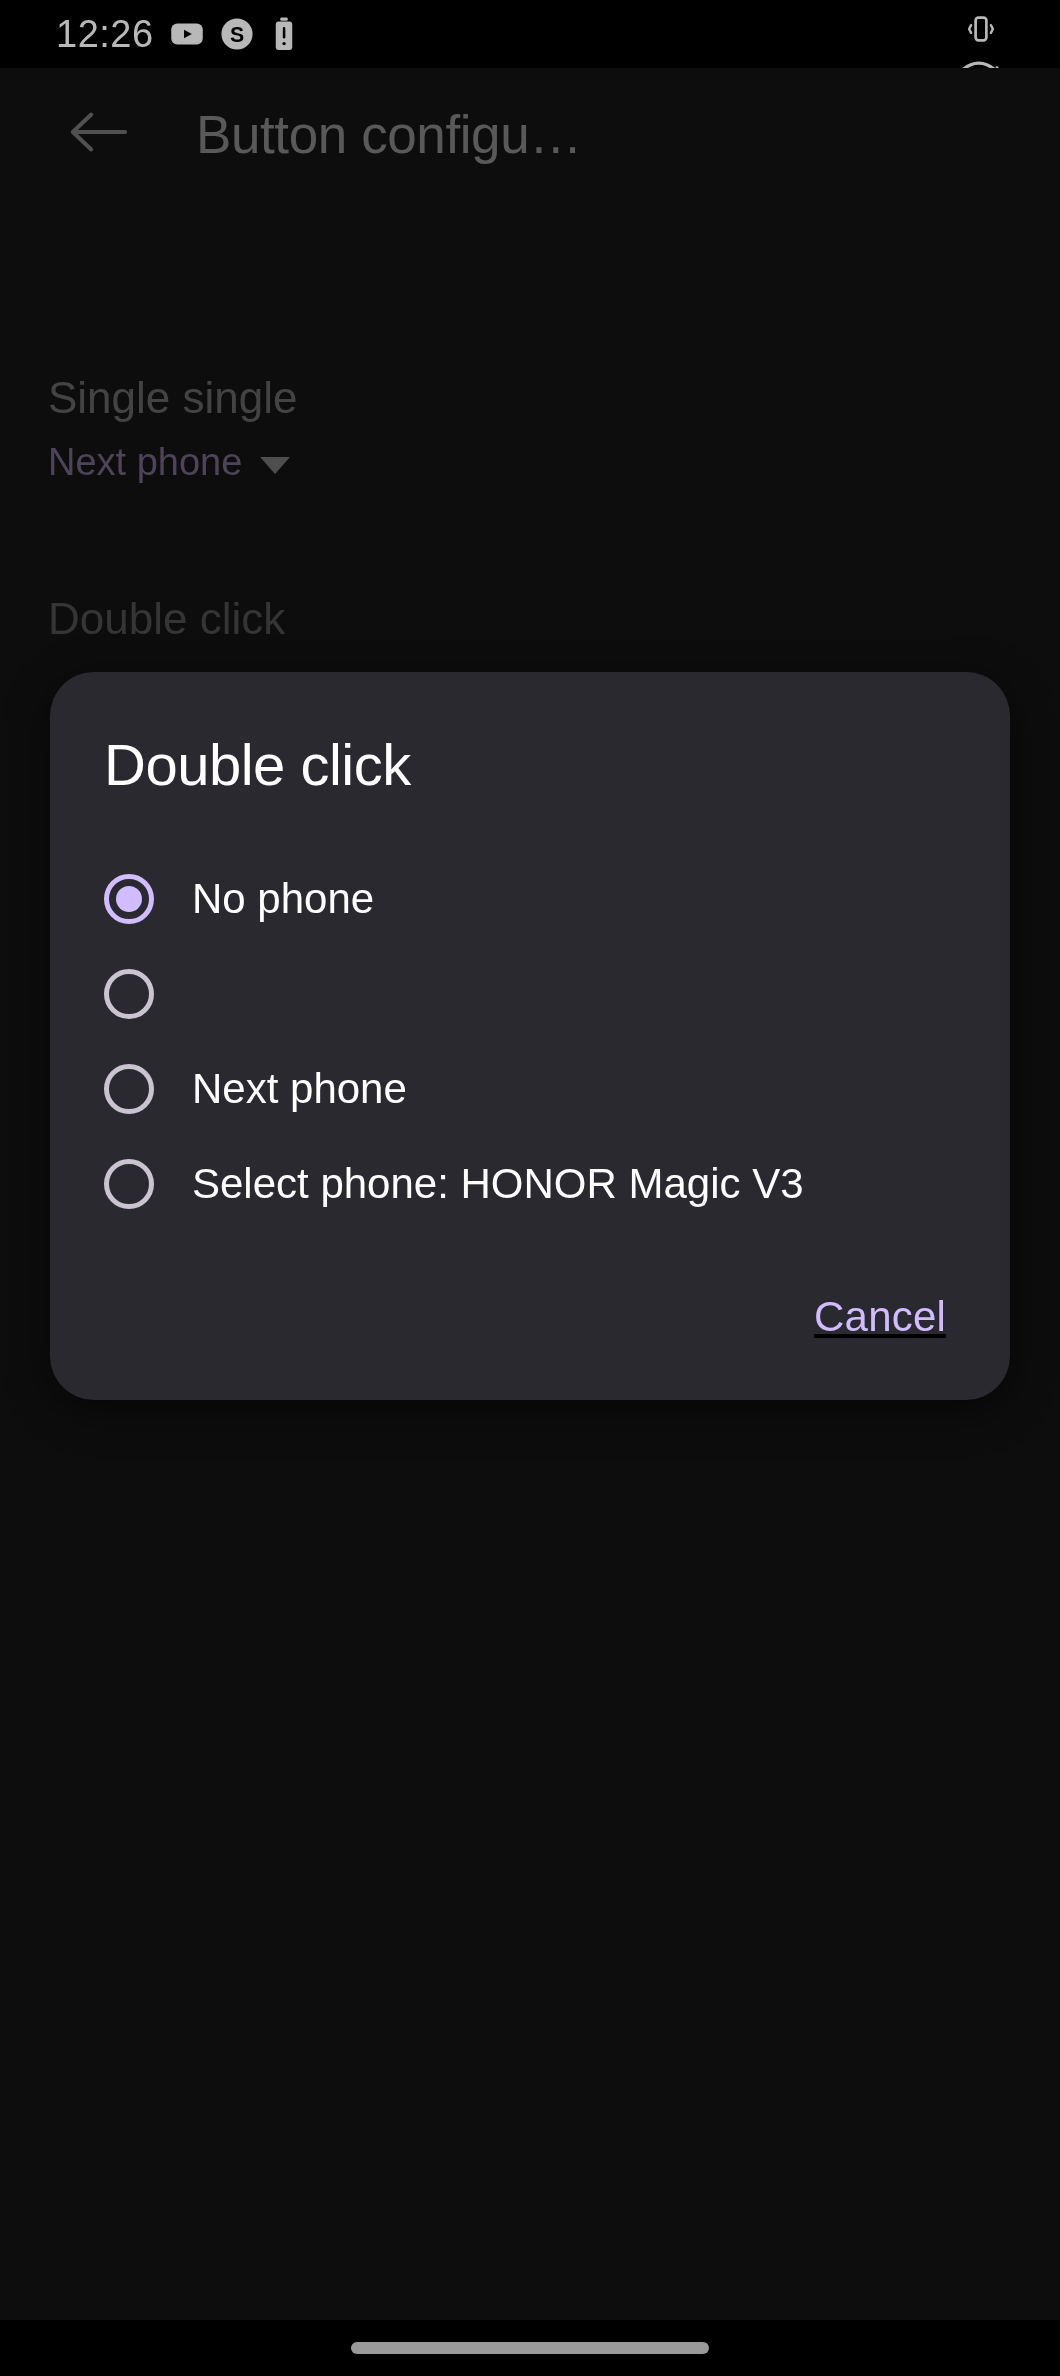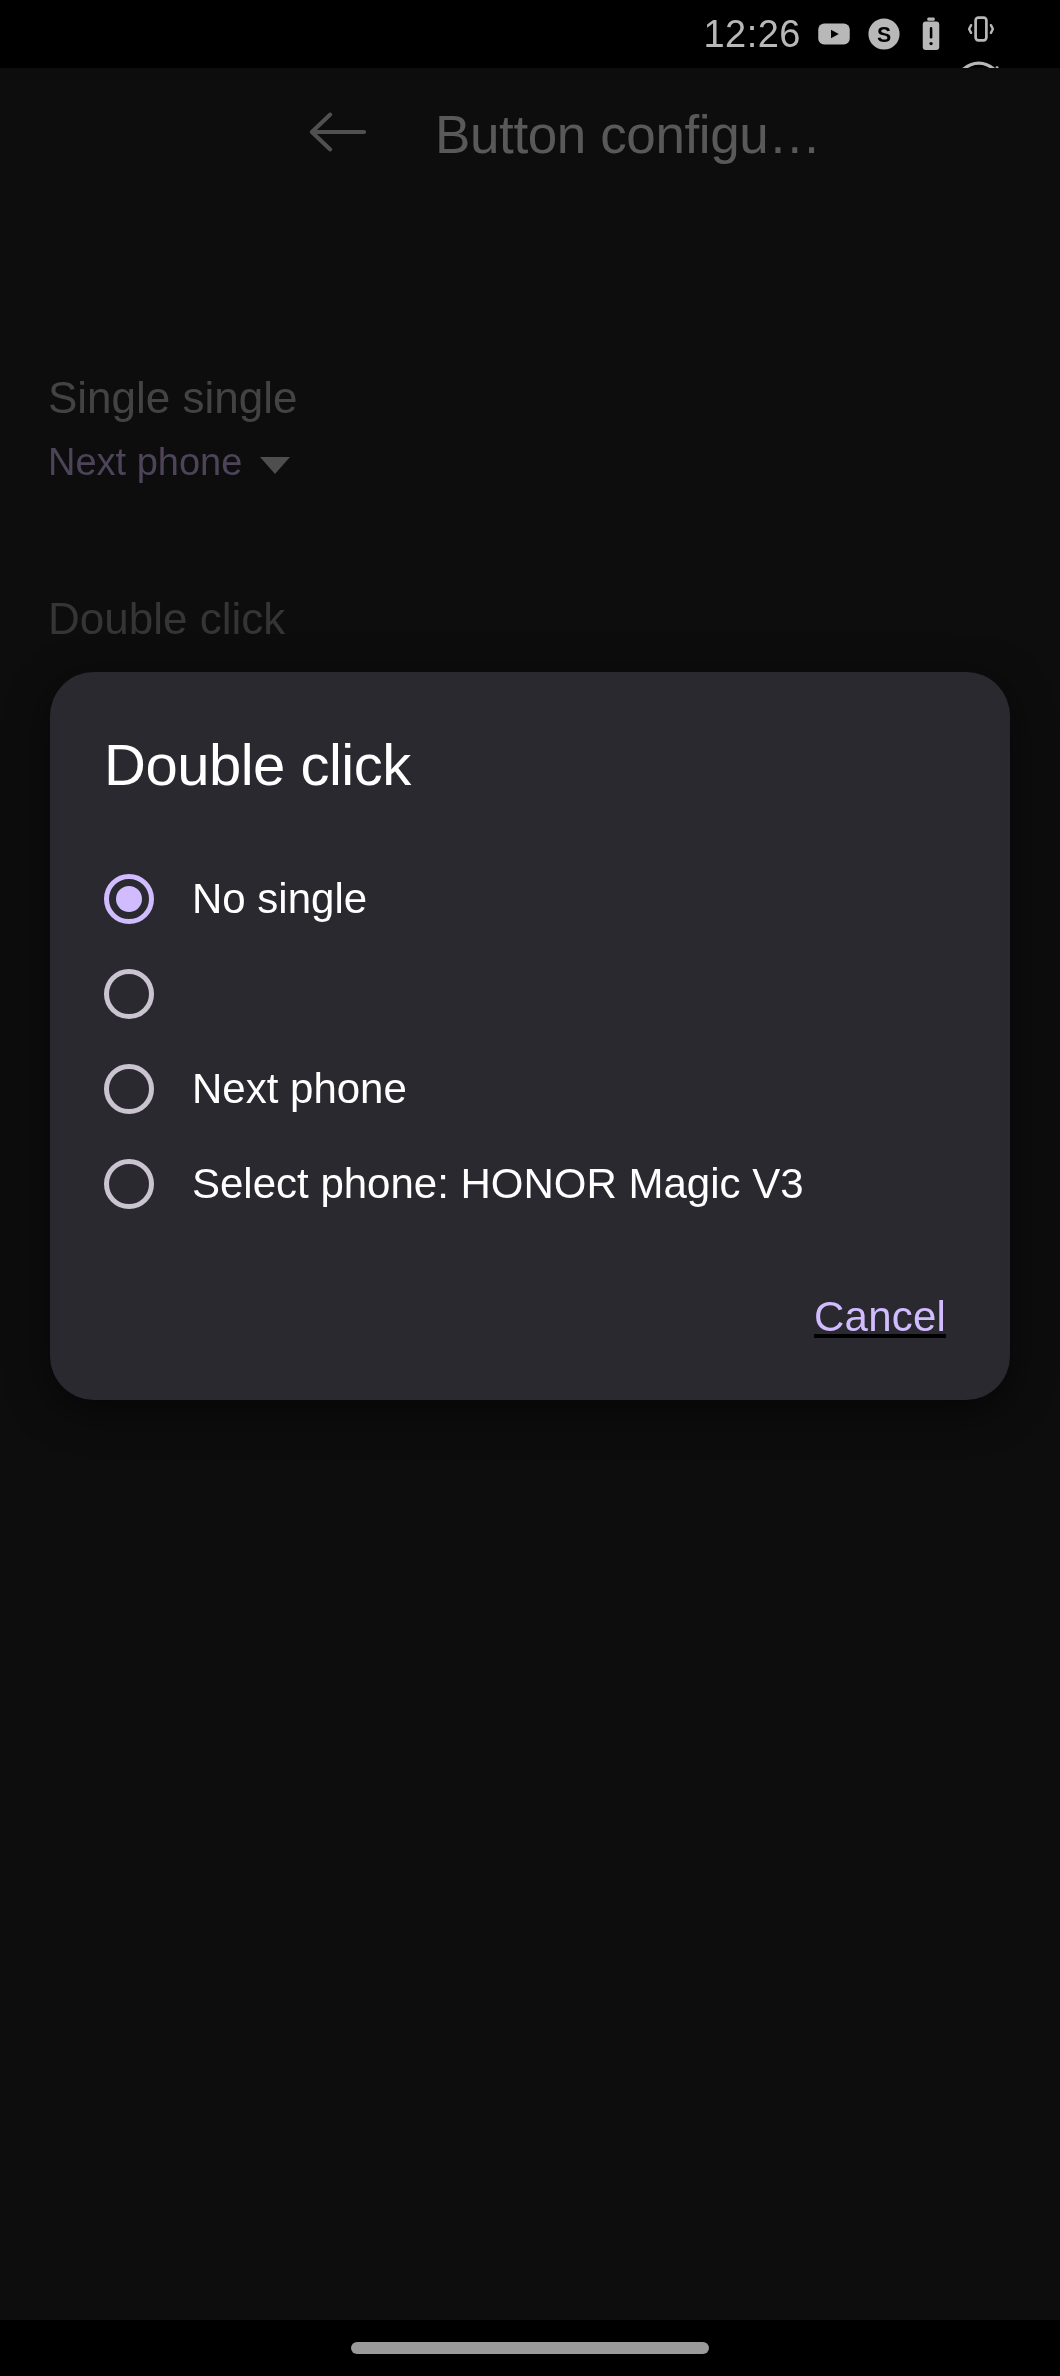--- a/index.html
+++ b/index.html
@@ -22,21 +22,21 @@
 
   
   .status-bar {
     position: absolute;
     top: 0; left: 0;
     width: 1060px;
     height: 68px;
     background: #000000;
     display: flex;
     align-items: center;
-    justify-content: flex-end;
+    justify-content: space-between;
     padding: 0 44px 0 56px;
   }
   .status-left {
     display: flex;
     align-items: center;
     gap: 15px;
   }
   .status-clock {
     color: #ffffff;
     font-size: 38px;
@@ -59,21 +59,20 @@
 
   
   .app-bar {
     position: absolute;
     top: 68px; left: 0;
     width: 1060px;
     height: 132px;
     background: #121212;
     display: flex;
     align-items: center;
-    justify-content: center;
   }
   .back-btn {
     width: 96px;
     height: 96px;
     margin-left: 50px;
     display: flex;
     align-items: center;
     justify-content: center;
     border-radius: 50%;
   }
@@ -351,21 +350,21 @@
 
   <div class="scrim"></div>
 
   <div class="dialog">
     <div class="dialog-title">Double click</div>
 
     <div class="options-list">
 
       <div class="option-row">
         <span class="radio checked"></span>
-        <span class="option-label">No single</span>
+        <span class="option-label">No phone</span>
       </div>
 
       <div class="option-row">
         <span class="radio"></span>
       </div>
 
       <div class="option-row">
         <span class="radio"></span>
         <span class="option-label">Next phone</span>
       </div>

